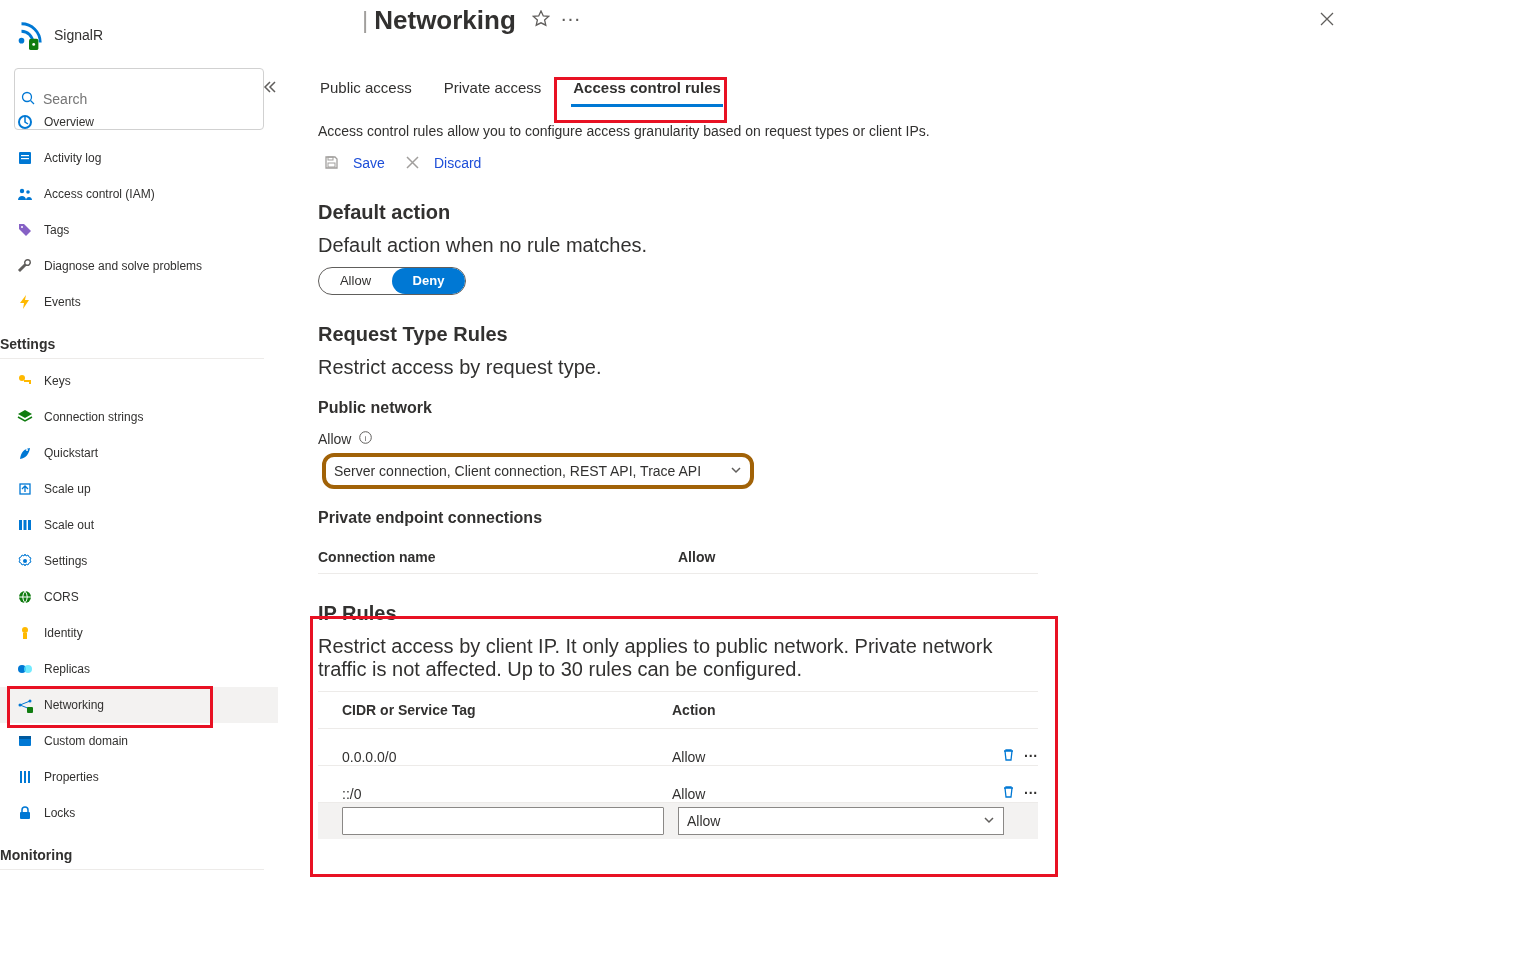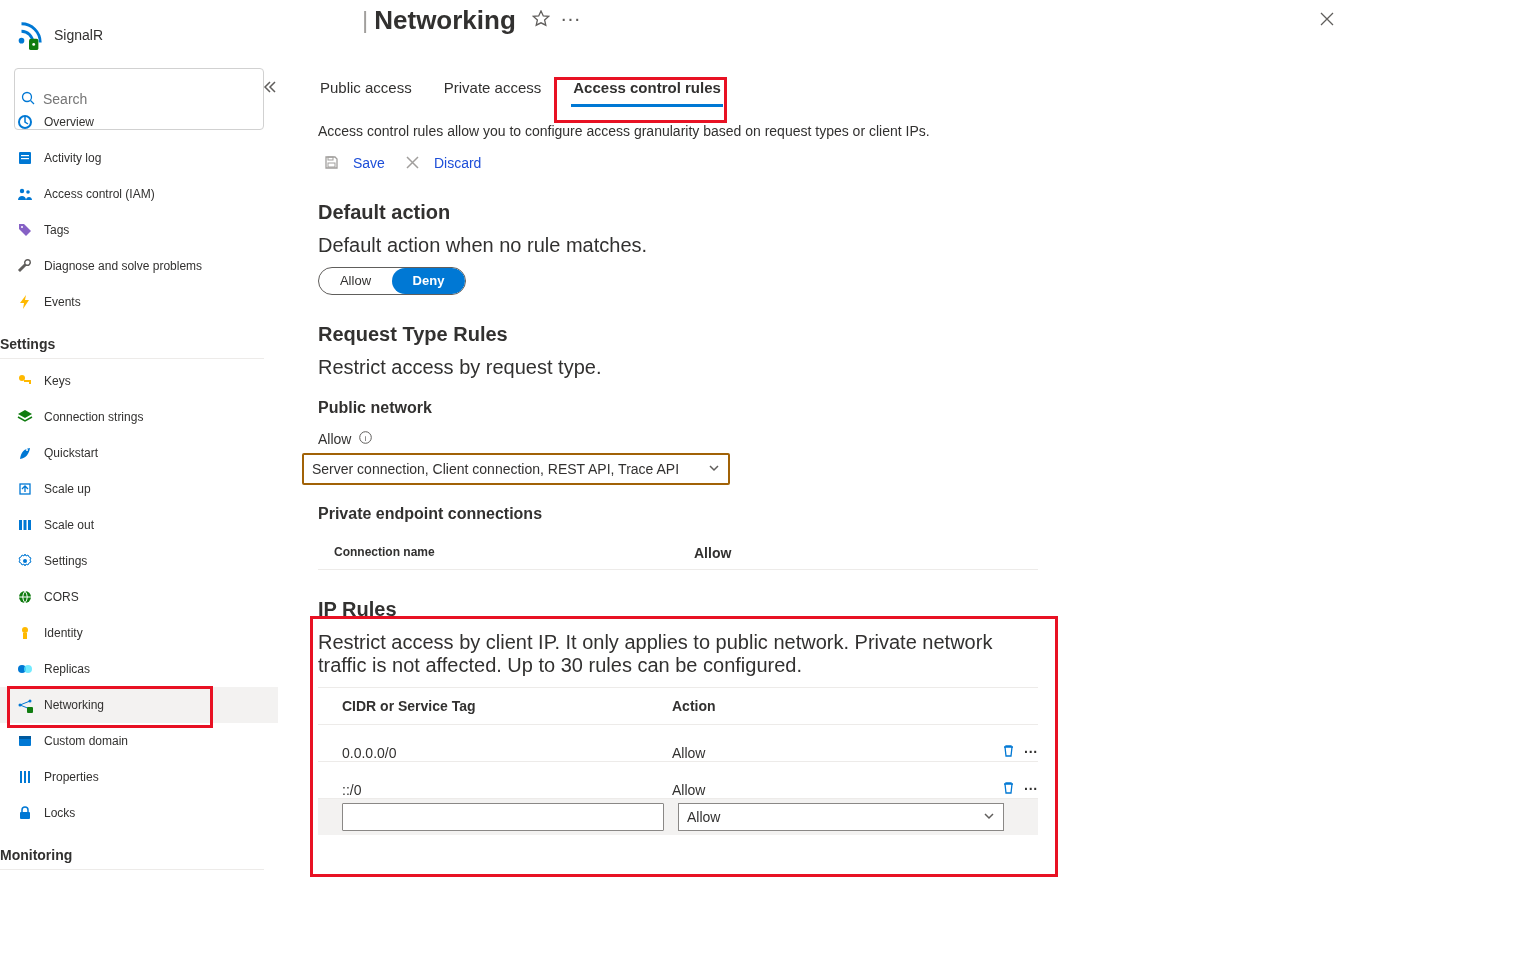--- a/index.html
+++ b/index.html
@@ -58,24 +58,24 @@
 
   h2.section-h{font-size:20px;font-weight:600;margin:28px 0 10px 16px;}
   h3.sub-h{font-size:16px;font-weight:600;margin:20px 0 8px 16px;}
   .subtxt{margin:0 0 10px 16px;font-size:20px;color:var(--text);}
 
   .toggle{display:inline-flex;border:1px solid #605e5c;border-radius:14px;overflow:hidden;width:146px;height:26px;margin-left:16px;}
   .toggle span{flex:1;text-align:center;font-size:13px;line-height:26px;cursor:pointer;}
   .toggle .deny{background:var(--blue);color:#fff;border-radius:14px;font-weight:600;}
 
   .allow-label{margin:14px 0 6px 16px;font-size:14px;display:flex;align-items:center;gap:8px;}
-  .combo{margin-left:0;width:408px;height:28px;border:2px solid #a16207;border-radius:2px;display:flex;align-items:center;padding:0 8px;justify-content:space-between;cursor:pointer;font-size:14px;}
+  .combo{margin-left:20px;width:408px;height:28px;border:4px solid #a16207;border-radius:12px;display:flex;align-items:center;padding:0 8px;justify-content:space-between;cursor:pointer;font-size:14px;}
 
   .pec-header{display:flex;margin:14px 0 8px 16px;width:720px;border-bottom:1px solid var(--border);padding:8px 0;}
-  .pec-header .col1{width:360px;font-weight:600;font-size:12px;margin-left:16px;}
+  .pec-header .col1{width:360px;font-weight:600;font-size:14px;}
   .pec-header .col2{font-weight:600;font-size:14px;}
 
   
   .ip-table{margin:4px 16px;width:720px;border-top:1px solid var(--border);}
   .ip-head{display:flex;padding:10px 0 10px 24px;font-weight:600;font-size:14px;border-bottom:1px solid var(--border);}
   .ip-head .c1{width:330px;}
   .ip-row{display:flex;align-items:flex-end;height:36px;border-bottom:1px solid var(--border);padding-left:24px;font-size:14px;}
   .ip-row .c1{width:330px;}
   .ip-row .c2{width:280px;}
   .ip-row .acts{margin-left:auto;display:flex;gap:8px;align-items:center;}

